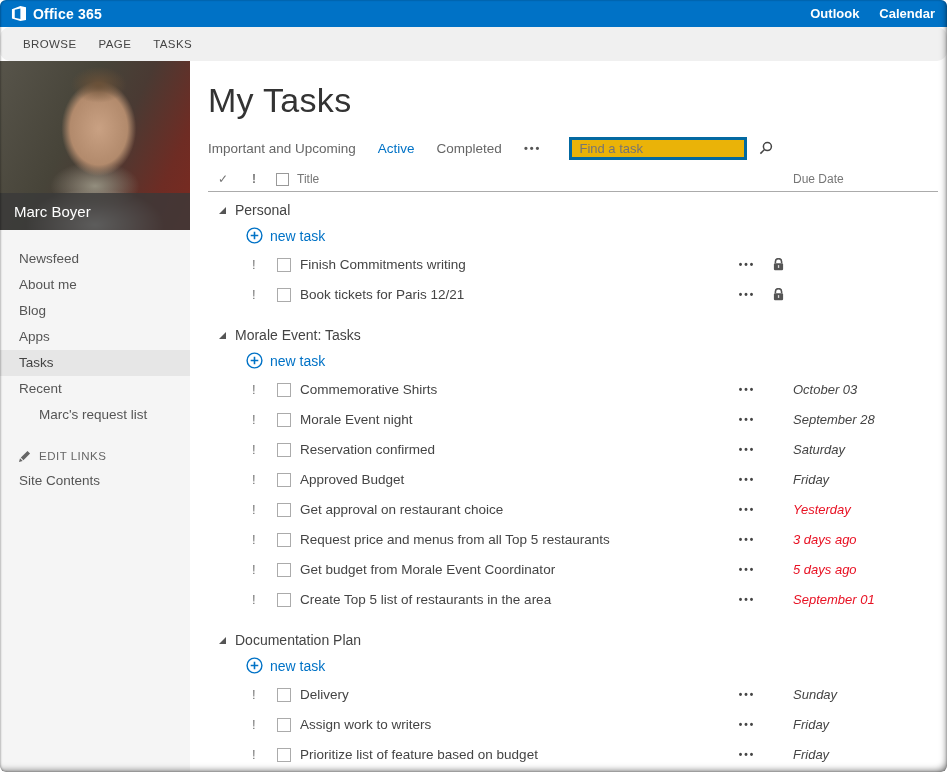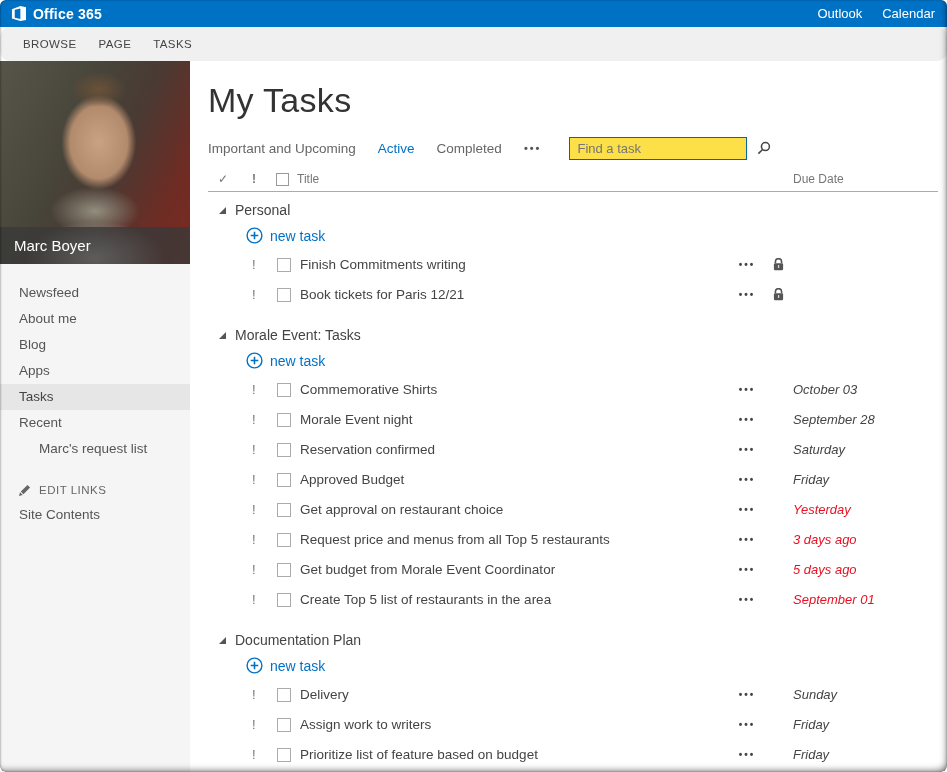--- a/index.html
+++ b/index.html
@@ -13,29 +13,29 @@
     position:absolute; inset:0; border-radius:6px; pointer-events:none; z-index:60;
     box-shadow: inset 0 0 2px rgba(0,0,0,.38), inset -4px -5px 7px -4px rgba(0,0,0,.55), inset 2px 0 3px -2px rgba(0,0,0,.25);
   }
   
   .suite-bar {
     height:27px; background:#0072C6; color:#fff;
     display:flex; align-items:center; justify-content:space-between; padding:0 12px 0 11px;text-align:center;
   }
   .brand { display:flex; align-items:center; gap:7px; font-size:14px; font-weight:600; letter-spacing:.2px; }
   .suite-links { display:flex; gap:20px; font-size:13px; }
-  .suite-links span { cursor:pointer; }
+  .suite-links span { cursor:pointer;font-weight:bold; }
   
   .ribbon { height:34px; background:#f0f0f0; display:flex; align-items:center; padding-left:12px;border-radius:10px; }
   .ribbon-tab { padding:0 11px; font-size:11.5px; color:#444; letter-spacing:.4px; cursor:pointer; }
   
   .content { display:flex; height:711px; }
   .sidebar { width:190px; flex-shrink:0; background:#f5f5f5; }
   .photo {
-    height:203px; position:relative;
+    height:169px; position:relative;
     background:
       radial-gradient(ellipse 40px 26px at 52% 14%, #6b5138 0%, rgba(107,81,56,0) 70%),
       radial-gradient(ellipse 52px 66px at 52% 40%, #c9a183 0%, #b28a6c 55%, rgba(178,138,108,0) 72%),
       radial-gradient(ellipse 62px 34px at 50% 74%, #938e7e 0%, rgba(147,142,126,0) 72%),
       radial-gradient(ellipse 86px 46px at 50% 97%, #e9e7e3 0%, rgba(233,231,227,0) 80%),
       linear-gradient(115deg, #57544a 0%, #474439 38%, #4a3a33 58%, #6e2c24 82%, #7b2a20 100%);
     padding-left: 32px;
   }
   .name-bar {
     position:absolute; left:0; right:0; bottom:0; height:37px;
@@ -48,21 +48,21 @@
   .nav-sub { padding-left:39px; }
   .edit-links { margin-top:22px; padding-left:19px; display:flex; align-items:center; gap:8px; color:#666; font-size:11.5px; letter-spacing:.5px; cursor:pointer; }
   .site-contents { margin-top:6px; height:26px; line-height:26px; padding-left:19px; font-size:13.5px; color:#555; cursor:pointer; }
   
   .main { flex:1; background:#fff; padding:0 9px 0 18px; overflow:hidden; }
   .page-title { font-size:34px; font-weight:300; color:#333; margin:20px 0 0 0; letter-spacing:.3px; }
   .view-row { margin-top:16px; height:24px; display:flex; align-items:center; font-size:13.5px; color:#666; }
   .view { margin-right:22px; cursor:pointer; }
   .view.active { color:#0072C6; }
   .views-more { margin-right:28px; color:#555; font-weight:bold; font-size:11px; letter-spacing:2px; cursor:pointer; }
-  .search-box { width:178px; height:23px; border:1px solid #0369a1; background:#fde047; display:flex; align-items:center; }
+  .search-box { width:178px; height:23px; border:3px solid #0369a1; background:#eab308; display:flex; align-items:center; }
   .search-input { flex:1; border:none; outline:none; padding:0 4px 0 7px; font-size:13px; color:#444; font-family:inherit; background:transparent; }
   .search-icon { margin-right:6px; display:flex; cursor:pointer; }
   
   .grid-header { margin-top:6px; height:26px; display:flex; align-items:center; border-bottom:1px solid #ababab; color:#767676; font-size:12px; padding-left:10px; }
   .h-check { width:34px; font-size:12px; cursor:pointer; }
   .h-excl { width:24px; font-weight:700; cursor:pointer; }
   .h-cbcell { width:21px; }
   .cb { display:inline-block; width:13px; height:13px; border:1px solid #999; background:#fff; cursor:pointer; vertical-align:middle; }
   .h-title { flex:1; cursor:pointer; }
   .h-spacer { width:63px; }

